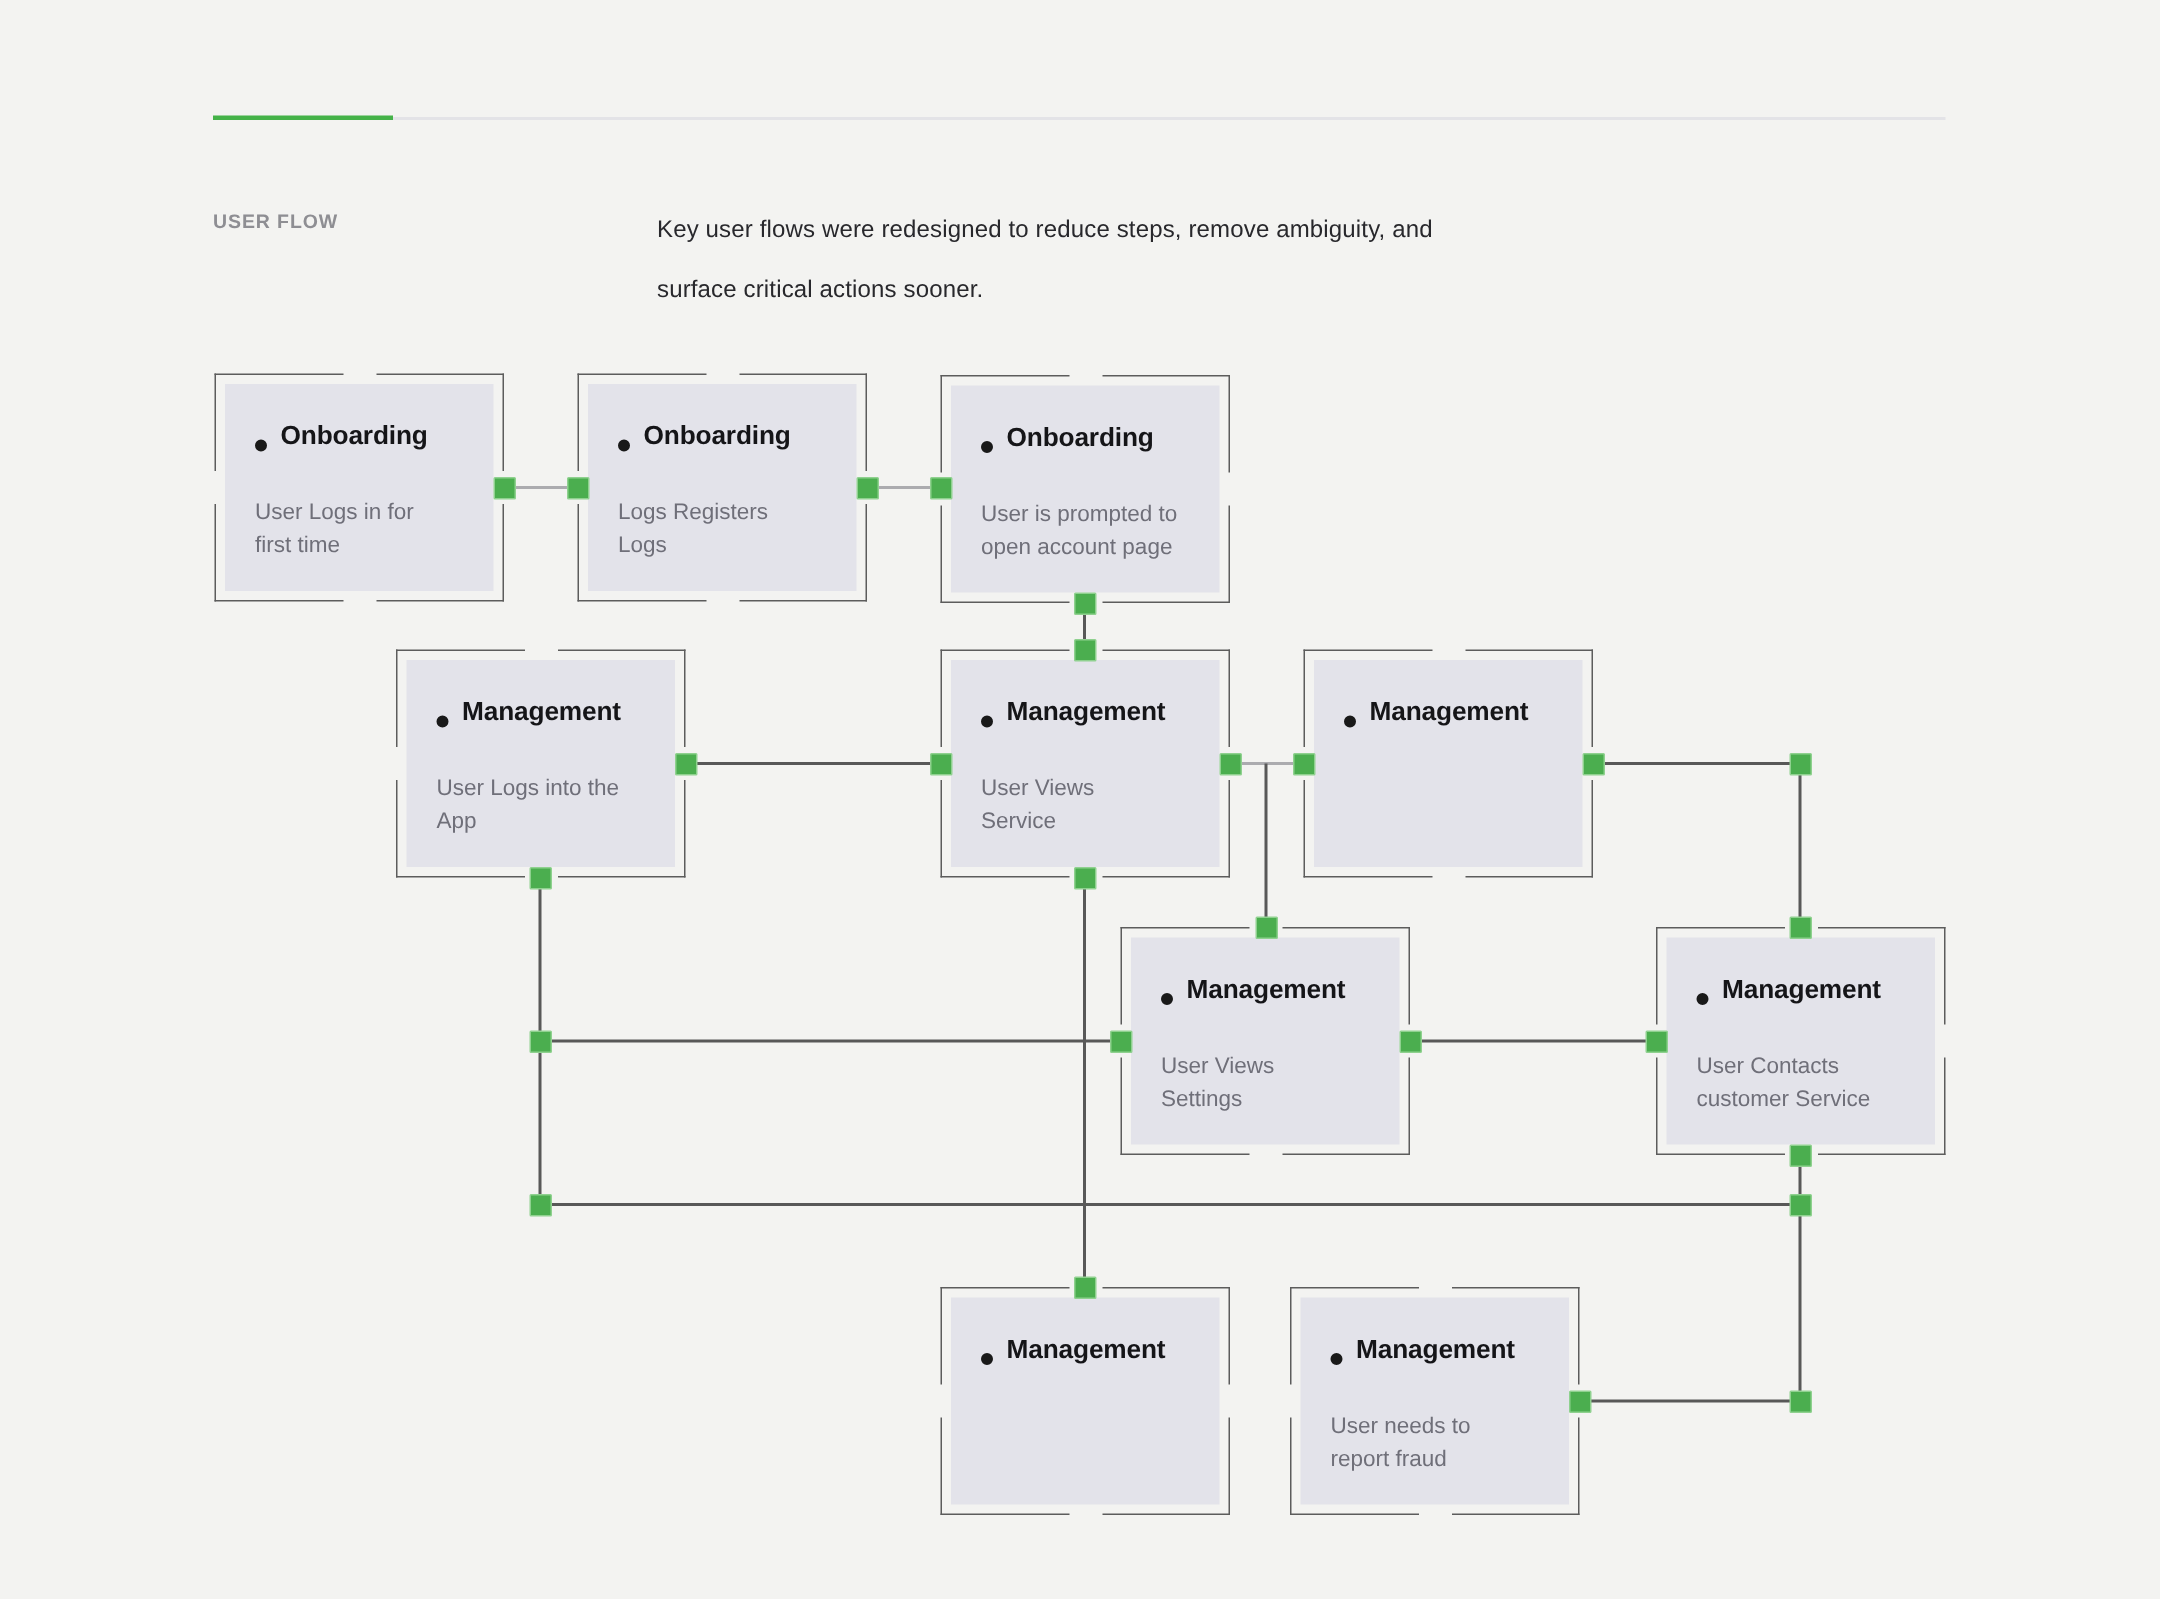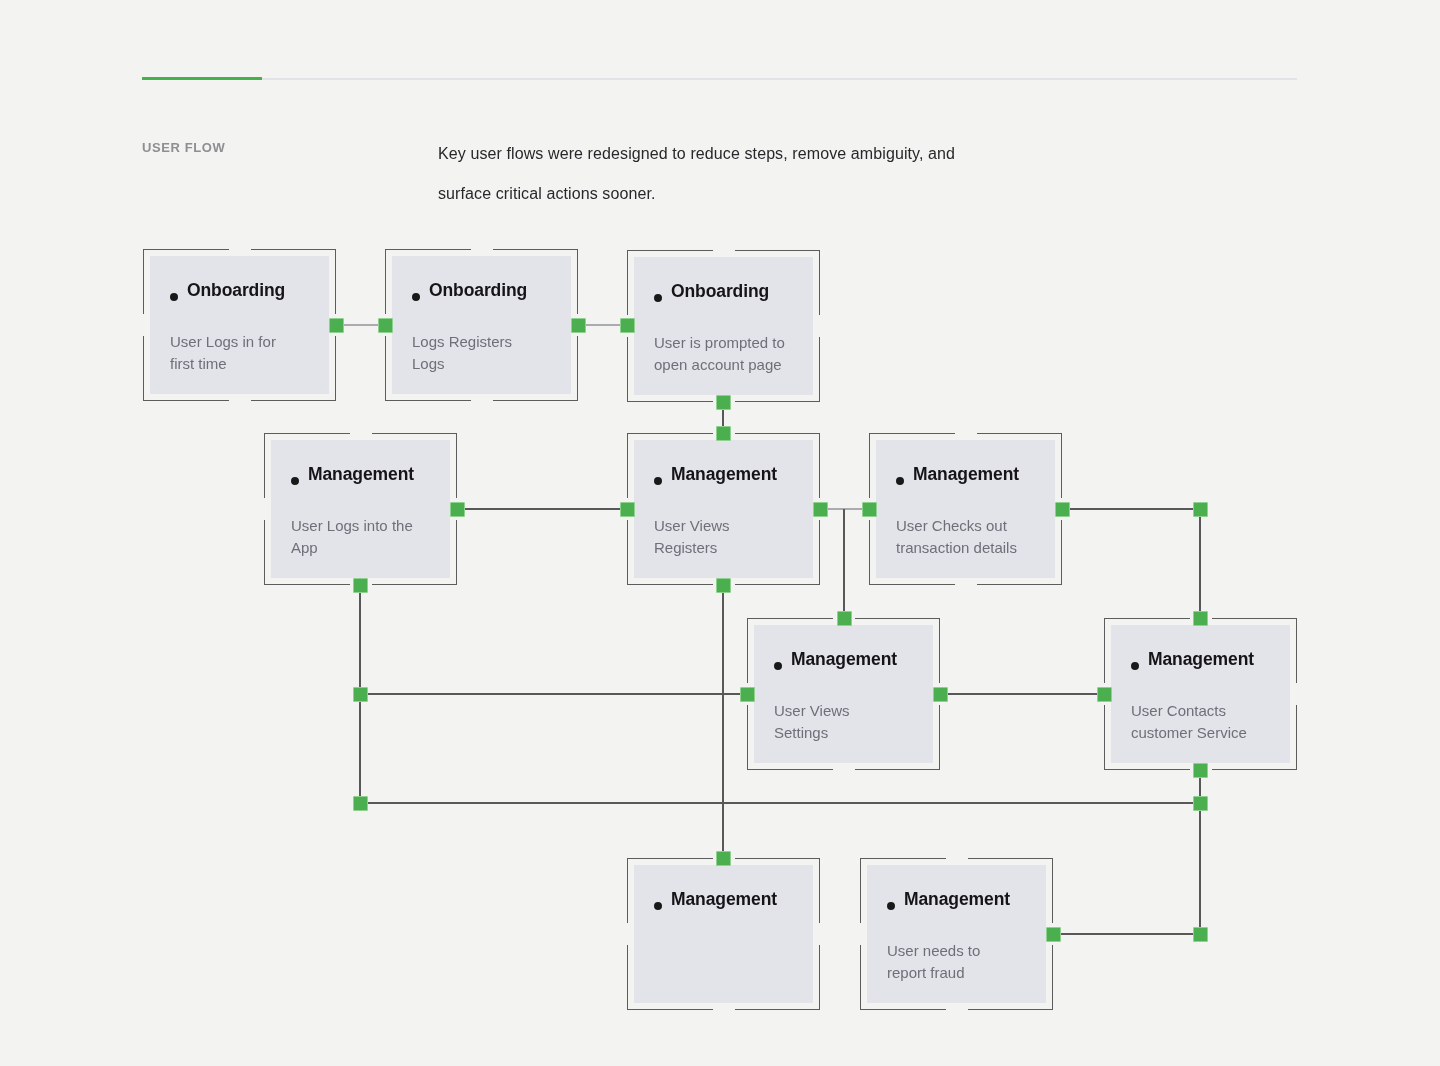--- a/index.html
+++ b/index.html
@@ -161,36 +161,32 @@
         <div class="fc tr"></div>
         <div class="fc bl"></div>
         <div class="fc br"></div>
         <div class="nbody"></div>
         <div class="ntitle">
           <div class="dot management"></div>
           <div class="ntext">Management</div>
         </div>
         <div class="ndesc">
           <div class="ndesc-line">User Views</div>
-          <div class="ndesc-line">Registers</div>
+          <div class="ndesc-line">Service</div>
         </div>
       </div>
       <div class="node" style="left: 869px; top: 433px;">
         <div class="fc tl"></div>
         <div class="fc tr"></div>
         <div class="fc bl"></div>
         <div class="fc br"></div>
         <div class="nbody"></div>
         <div class="ntitle">
           <div class="dot management"></div>
           <div class="ntext">Management</div>
-        </div>
-        <div class="ndesc">
-          <div class="ndesc-line">User Checks out</div>
-          <div class="ndesc-line">transaction details</div>
         </div>
       </div>
       <div class="node" style="left: 747px; top: 618px;">
         <div class="fc tl"></div>
         <div class="fc tr"></div>
         <div class="fc bl"></div>
         <div class="fc br"></div>
         <div class="nbody"></div>
         <div class="ntitle">
           <div class="dot management"></div>

